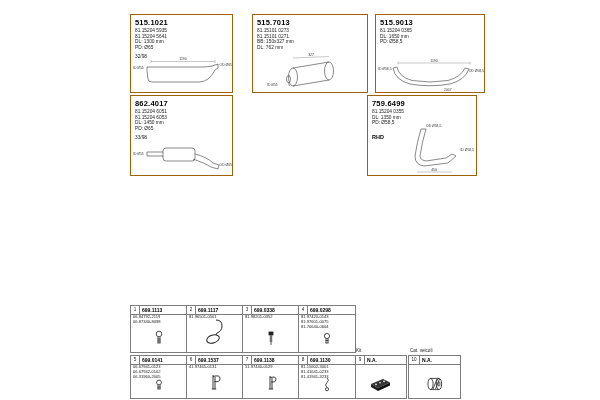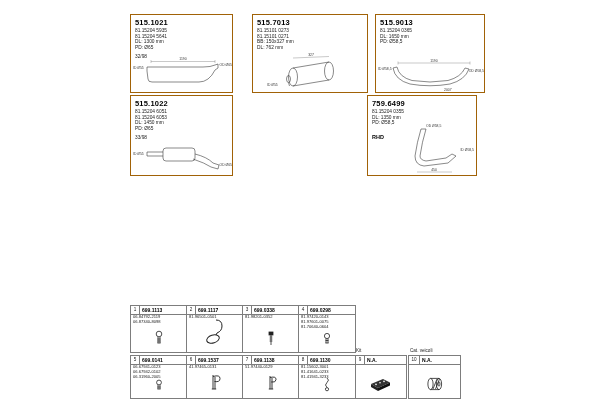--- a/index.html
+++ b/index.html
@@ -47,21 +47,21 @@
         <text class="dtext" x="0" y="12">ID Ø55</text>
         <text class="dtext" x="99" y="8.5" text-anchor="end">OD Ø65</text>
         <path class="dstroke" d="M14,10 L70,10 Q78,10 82,8 L85,7"></path>
         <path class="dstroke" d="M14,14 L15,22 Q15,25 19,25 L66,25 Q76,25 82,13 L85,11"></path>
         <path class="dstroke" d="M14,10 L14,14 M85,7 L85,11"></path>
       </svg>
     </div>
   </div>
 
   <div class="pbox" style="left:130px;top:95px;width:103px;height:81px;">
-    <div class="title">515.1022</div>
+    <div class="title">862.4017</div>
     <div class="iline">81.15204 6051</div>
     <div class="iline">81.15204 6053</div>
     <div class="iline">DL: 1450 mm</div>
     <div class="iline">PD: Ø65</div>
     <div class="date">33/98</div>
     <div class="diag" style="top:46px;">
       <svg width="99" height="32" viewBox="0 0 99 32">
         <text class="dtext" x="0" y="13">ID Ø55</text>
         <text class="dtext" x="99" y="24" text-anchor="end">OD Ø65</text>
         <path class="dstroke" d="M14,10 H30 M14,14 H30 M14,10 V14"></path>

